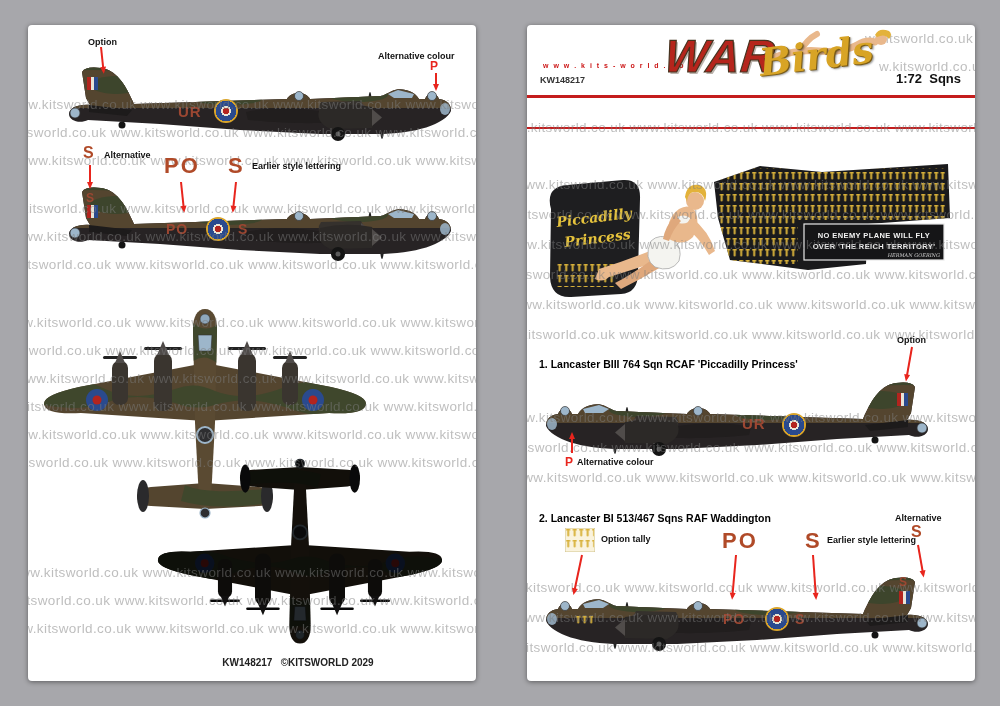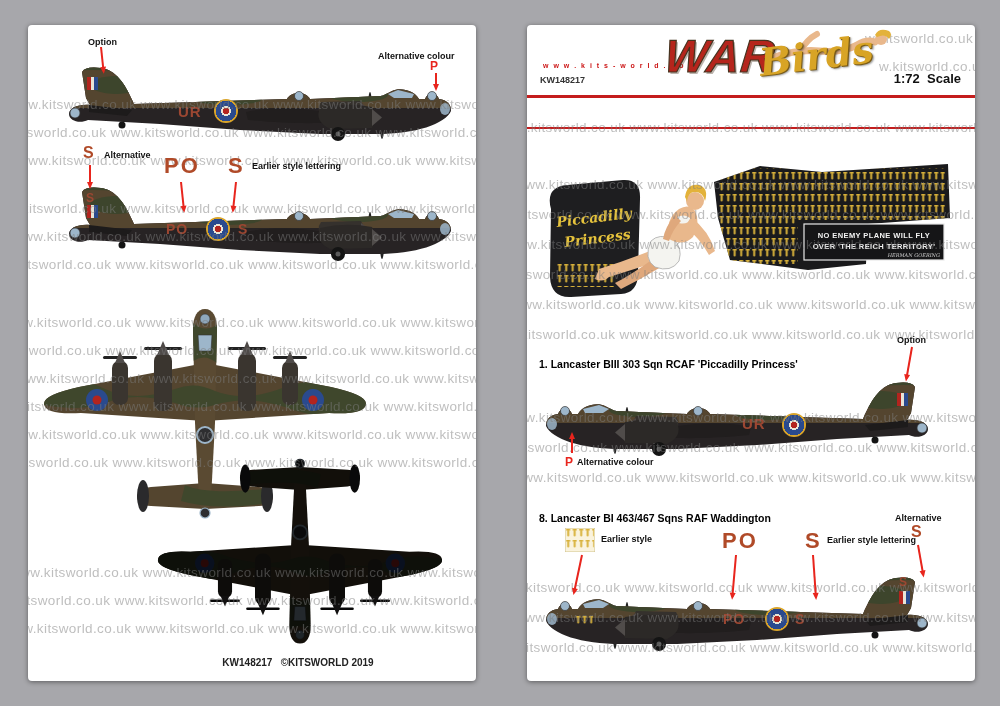--- a/index.html
+++ b/index.html
@@ -152,21 +152,21 @@
       <use href="#lancTop"></use>
     </svg>
   </div>
 
   <div class="plan-bottom" style="left:122px;top:412px">
     <svg viewBox="0 0 340 240" width="300" height="212" style="transform:rotate(180deg);filter:brightness(.22)">
       <use href="#lancTop"></use>
     </svg>
   </div>
 
-  <div class="footer-text" style="left:100px;top:632px;width:340px">KW148217   ©KITSWORLD 2019</div>
+  <div class="footer-text" style="left:100px;top:632px;width:340px">KW148217   ©KITSWORLD 2029</div>
 </div>
 
 <div class="page" id="right-page">
 
   <div class="wm" style="top:6px;left:338px">w.kitsworld.co.uk www.kitsworld.co</div>
   <div class="wm" style="top:34px;left:352px">w.kitsworld.co.uk www.kitsworld.co</div>
   <div class="wm" style="top:95px;left:-30px">www.kitsworld.co.uk www.kitsworld.co.uk www.kitsworld.co.uk www.kitsworld.co.uk www.kitsworld.co.uk</div>
   <div class="wm" style="top:152px;left:-12px">www.kitsworld.co.uk www.kitsworld.co.uk www.kitsworld.co.uk www.kitsworld.co.uk www.kitsworld.co.uk</div>
   <div class="wm" style="top:182px;left:-44px">www.kitsworld.co.uk www.kitsworld.co.uk www.kitsworld.co.uk www.kitsworld.co.uk www.kitsworld.co.uk</div>
   <div class="wm" style="top:212px;left:-20px">www.kitsworld.co.uk www.kitsworld.co.uk www.kitsworld.co.uk www.kitsworld.co.uk www.kitsworld.co.uk</div>
@@ -183,21 +183,21 @@
   <div class="brand-url">w w w . k i t s - w o r l d . c o m</div>
   <div class="sheetno">KW148217</div>
   <div class="war">WAR</div>
   <svg class="pinup-logo" width="140" height="44" viewBox="0 0 140 44">
     <path d="M10,32 Q34,24 54,26 Q78,28 92,20 Q102,14 110,17" stroke="#e9b88c" stroke-width="7" fill="none" stroke-linecap="round"></path>
     <path d="M34,28 Q42,14 52,9" stroke="#e9b88c" stroke-width="6" fill="none" stroke-linecap="round"></path>
     <circle cx="116" cy="14" r="6" fill="#e9b88c"></circle>
     <path d="M110,10 Q114,2 124,6 Q128,9 124,14 Q120,8 112,12 Z" fill="#e3b23a"></path>
   </svg>
   <div class="birds">Birds</div>
-  <div class="scale-label">1:72  Scale</div>
+  <div class="scale-label">1:72  Sqns</div>
   <div class="redline" style="top:70px"></div>
   <div class="redline" style="top:102px;height:2px"></div>
 
   <svg class="noseart-box" style="left:10px;top:150px" width="210" height="140" viewBox="0 0 210 140">
     <path d="M14,34 Q8,12 30,10 L86,5 Q104,4 103,24 L101,98 Q101,118 84,119 L34,122 Q14,123 13,102 Z" fill="#1e1e20"></path>
     <text x="20" y="52" transform="rotate(-7 20 52)" class="pp-script">Piccadilly</text>
     <text x="28" y="72" transform="rotate(-7 28 72)" class="pp-script">Princess</text>
     <rect x="20" y="88" width="58" height="24" fill="url(#bombs)"></rect>
     <g>
       <path d="M118,74 Q88,86 62,94 L58,104 Q66,108 72,102 Q98,94 122,86 Z" fill="#e9b88c"></path>
@@ -217,43 +217,43 @@
     <g clip-path="url(#tallyClip)">
       <rect x="6" y="8" width="228" height="52" fill="url(#bombs)"></rect>
       <rect x="6" y="60" width="80" height="44" fill="url(#bombs)"></rect>
     </g>
     <rect x="92" y="64" width="140" height="36" fill="#151517" stroke="#e8e8e8" stroke-width="1.2"></rect>
     <text x="162" y="78" text-anchor="middle" class="quote">NO ENEMY PLANE WILL FLY</text>
     <text x="162" y="89" text-anchor="middle" class="quote">OVER 'THE REICH TERRITORY'</text>
     <text x="228" y="97" text-anchor="end" class="sig">HERMAN GOERING</text>
   </svg>
 
-  <div class="item-label" style="left:12px;top:333px">1. Lancaster BIII 303 Sqn RCAF 'Piccadilly Princess'</div>
+  <div class="item-label" style="left:12px;top:333px">1. Lancaster BIII 764 Sqn RCAF 'Piccadilly Princess'</div>
   <div class="ann" style="left:370px;top:310px">Option</div>
   <div class="arr" style="left:384px;top:322px;height:32px;transform:rotate(10deg)"></div>
 
   <div class="profile" style="left:12px;top:345px">
     <svg viewBox="0 0 420 100" width="420" height="100">
       <use href="#lancSide"></use>
     </svg>
   </div>
   <div class="code" style="left:215px;top:390px;font-size:15px">UR</div>
   <div class="roundel" style="left:255px;top:388px"></div>
   <div class="finflash" style="left:370px;top:368px"></div>
   <div class="arr-up" style="left:44px;top:410px;height:18px"></div>
   <div class="specimen-red" style="left:38px;top:430px">P</div>
   <div class="ann" style="left:50px;top:432px">Alternative colour</div>
 
-  <div class="item-label" style="left:12px;top:487px">8. Lancaster BI 463/467 Sqns RAF Waddington</div>
+  <div class="item-label" style="left:12px;top:487px">2. Lancaster BI 513/467 Sqns RAF Waddington</div>
 
   <svg class="mini-tally" style="left:38px;top:503px" width="30" height="24" viewBox="0 0 30 24">
     <rect x="0" y="0" width="30" height="24" fill="#faf3dd" stroke="#c9b87a" stroke-width=".8"></rect>
     <rect x="1" y="1" width="28" height="22" fill="url(#bombs)"></rect>
   </svg>
-  <div class="ann" style="left:74px;top:509px">Earlier style</div>
+  <div class="ann" style="left:74px;top:509px">Option tally</div>
   <div class="arr" style="left:54px;top:530px;height:38px;transform:rotate(12deg)"></div>
 
   <div class="specimen" style="left:195px;top:503px">PO</div>
   <div class="specimen" style="left:278px;top:503px">S</div>
   <div class="ann" style="left:300px;top:510px">Earlier style lettering</div>
   <div class="arr" style="left:208px;top:530px;height:42px;transform:rotate(5deg)"></div>
   <div class="arr" style="left:285px;top:530px;height:42px;transform:rotate(-4deg)"></div>
   <div class="ann" style="left:368px;top:488px">Alternative</div>
   <div class="specimen-sm" style="left:384px;top:498px">S</div>
   <div class="arr" style="left:390px;top:520px;height:30px;transform:rotate(-10deg)"></div>

